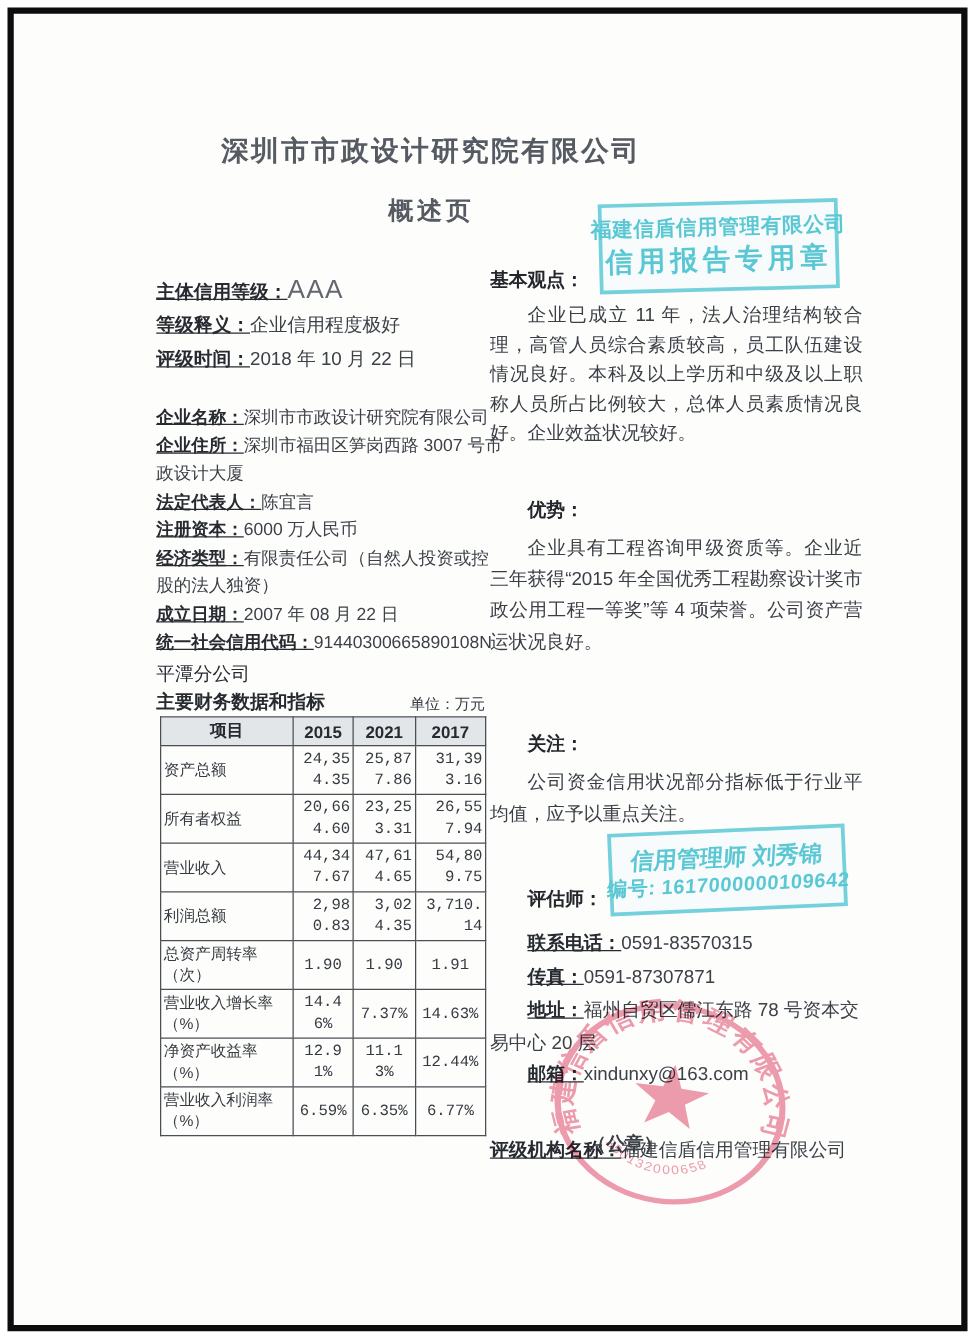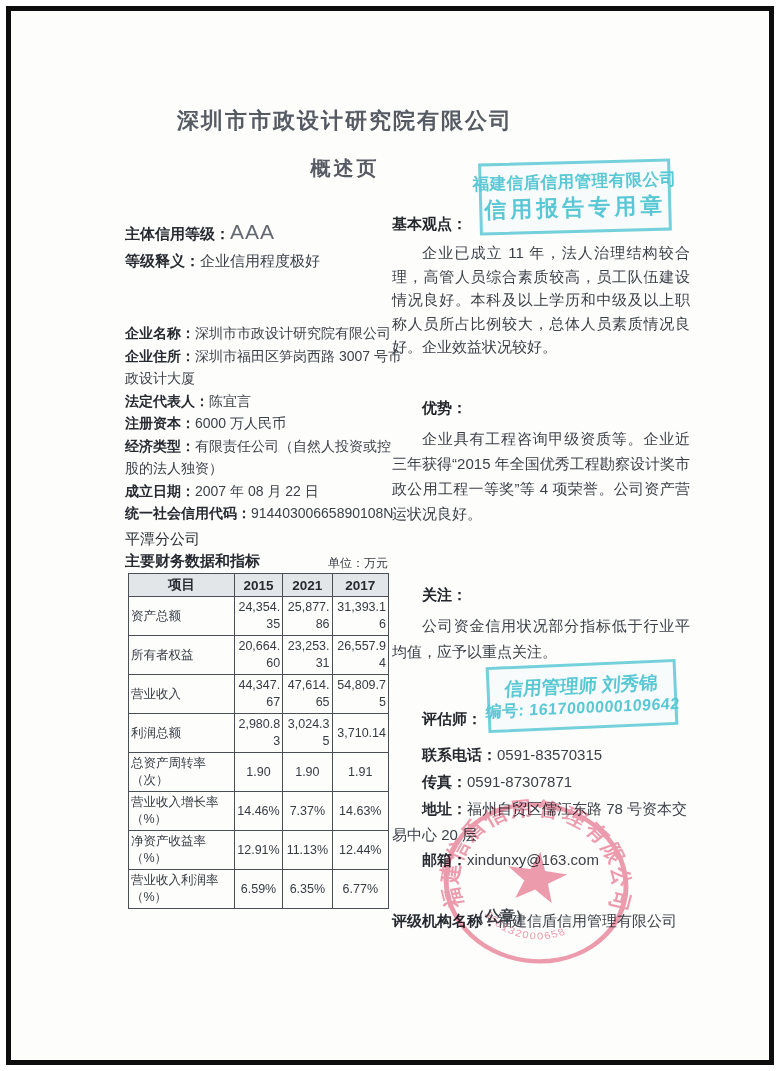--- a/index.html
+++ b/index.html
@@ -7,41 +7,41 @@
     width:780px;height:1071px;position:relative;background:#ffffff;
     font-family:"Liberation Sans", sans-serif;color:#3b4047;
     overflow:hidden;
   }
   .frame{position:absolute;left:6px;top:6px;right:6px;bottom:6px;border:5px solid #0d0d0d;background:#fdfdfc;}
   .page{position:absolute;inset:0;}
 
   .doc-title{position:absolute;top:106px;left:0;right:90px;text-align:center;font-size:22px;font-weight:600;letter-spacing:2px;color:#565b63;}
   .doc-subtitle{position:absolute;top:155px;left:0;right:90px;text-align:center;font-size:20px;font-weight:600;letter-spacing:3px;color:#565b63;}
 
-  .lbl{font-weight:bold;color:#272b31;}
+  .lbl{font-weight:bold;color:#272b31;text-decoration:underline;}
   .val{color:#3c4148;text-align:center;}
 
   .rating-block{position:absolute;left:125px;top:218px;width:280px;font-size:15px;line-height:27px;}
   .grade-val{font-size:21px;color:#63686e;letter-spacing:1px;font-weight:400;}
 
   .company-block{position:absolute;left:125px;top:322px;width:277px;font-size:14px;line-height:22.5px;}
   .company-block .field{text-align:left;}
 
   .branch-title{position:absolute;left:125px;top:530px;font-size:15px;font-weight:normal;color:#272b31;}
   .fin-header{position:absolute;left:125px;top:552px;width:263px;}
   .fin-title{font-size:15px;font-weight:bold;color:#272b31;}
   .fin-unit{float:right;font-size:12px;color:#33383f;margin-top:3px;}
 
   table.fin{position:absolute;left:128px;top:573px;width:261px;border-collapse:collapse;table-layout:fixed;}
   table.fin th,table.fin td{border:1px solid #4a4f55;}
   table.fin{border:1.5px solid #3e434a;}
   table.fin th{height:22px;background:#e2e6e9;font-size:13.5px;font-weight:bold;color:#272b31;padding:0;}
   table.fin td{font-size:12.5px;color:#363b42;padding:2px 2px;line-height:17px;}
   td.item{padding-left:4px;height:24px;}
-  td.num{word-break:break-all;}
+  td.num{word-break:break-all;font-family:Liberation Mono, monospace;}
   td.num.long{text-align:right;}
   td.num.short{text-align:center;}
   col.c0{width:105px;}col.c1{width:48px;}col.c2{width:49px;}col.c3{width:56px;}
 
   .rc{position:absolute;left:392px;width:298px;font-size:15px;color:#3a3f46;}
   .rc-title{font-weight:bold;color:#23262b;}
   .para{line-height:23.5px;text-align:justify;text-indent:2em;}
   .contact{line-height:26px;}
   .first-indent{text-indent:2em;}
 
@@ -66,20 +66,23 @@
 
   <div class="doc-title">深圳市市政设计研究院有限公司</div>
   <div class="doc-subtitle">概述页</div>
 
   <div class="rating-block">
     <div>
       <span class="lbl">主体信用等级：</span><span class="grade-val">AAA</span>
     </div>
     <div>
       <span class="lbl">等级释义：</span><span class="val">企业信用程度极好</span>
+    </div>
+    <div>
+      <span class="lbl">评级时间：</span><span class="val">2018 年 10 月 22 日</span>
     </div>
   </div>
 
   <div class="company-block" id="company-fields">
       <div class="field"><span class="lbl">企业名称：</span><span class="val">深圳市市政设计研究院有限公司</span></div>
       <div class="field"><span class="lbl">企业住所：</span><span class="val">深圳市福田区笋岗西路 3007 号市政设计大厦</span></div>
       <div class="field"><span class="lbl">法定代表人：</span><span class="val">陈宜言</span></div>
       <div class="field"><span class="lbl">注册资本：</span><span class="val">6000 万人民币</span></div>
       <div class="field"><span class="lbl">经济类型：</span><span class="val">有限责任公司（自然人投资或控股的法人独资）</span></div>
       <div class="field"><span class="lbl">成立日期：</span><span class="val">2007 年 08 月 22 日</span></div>

